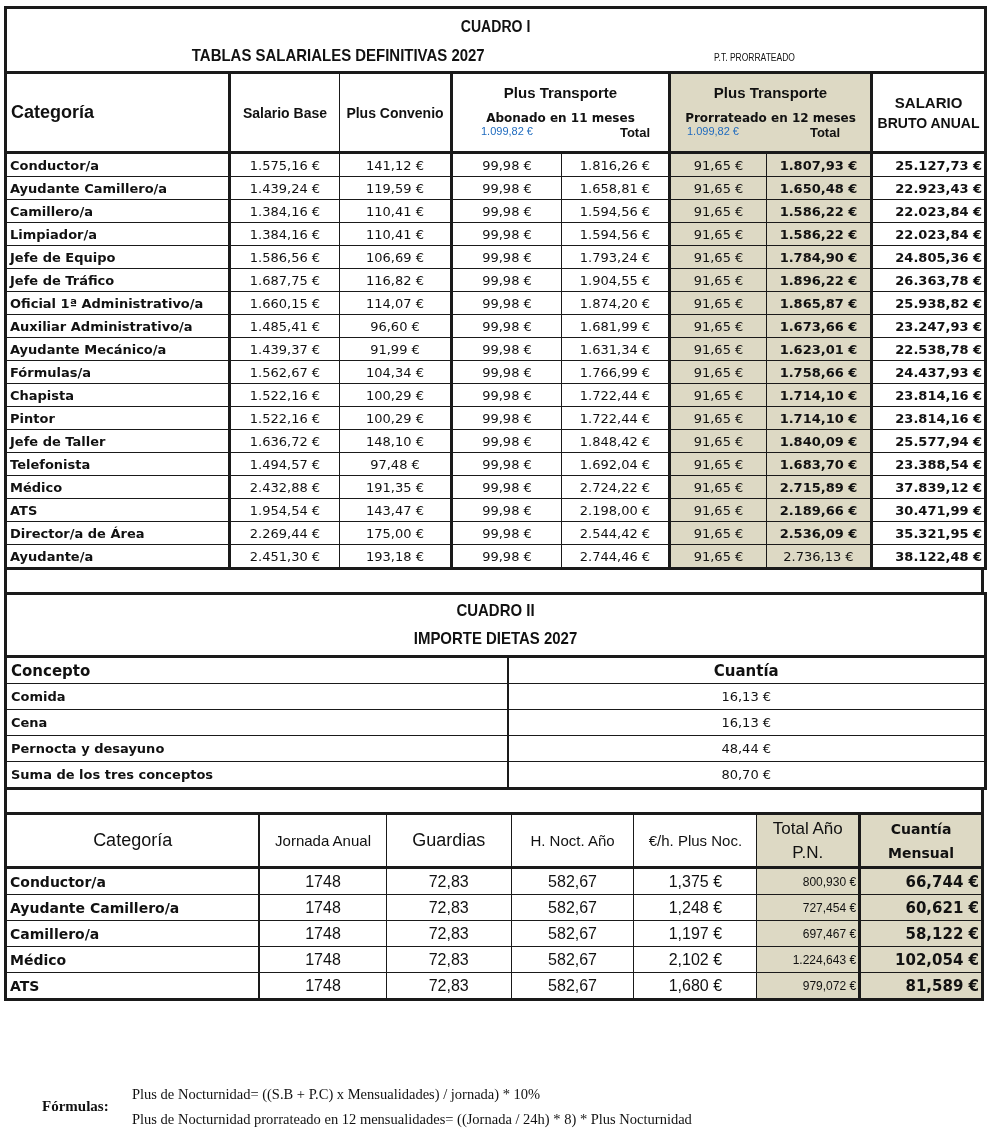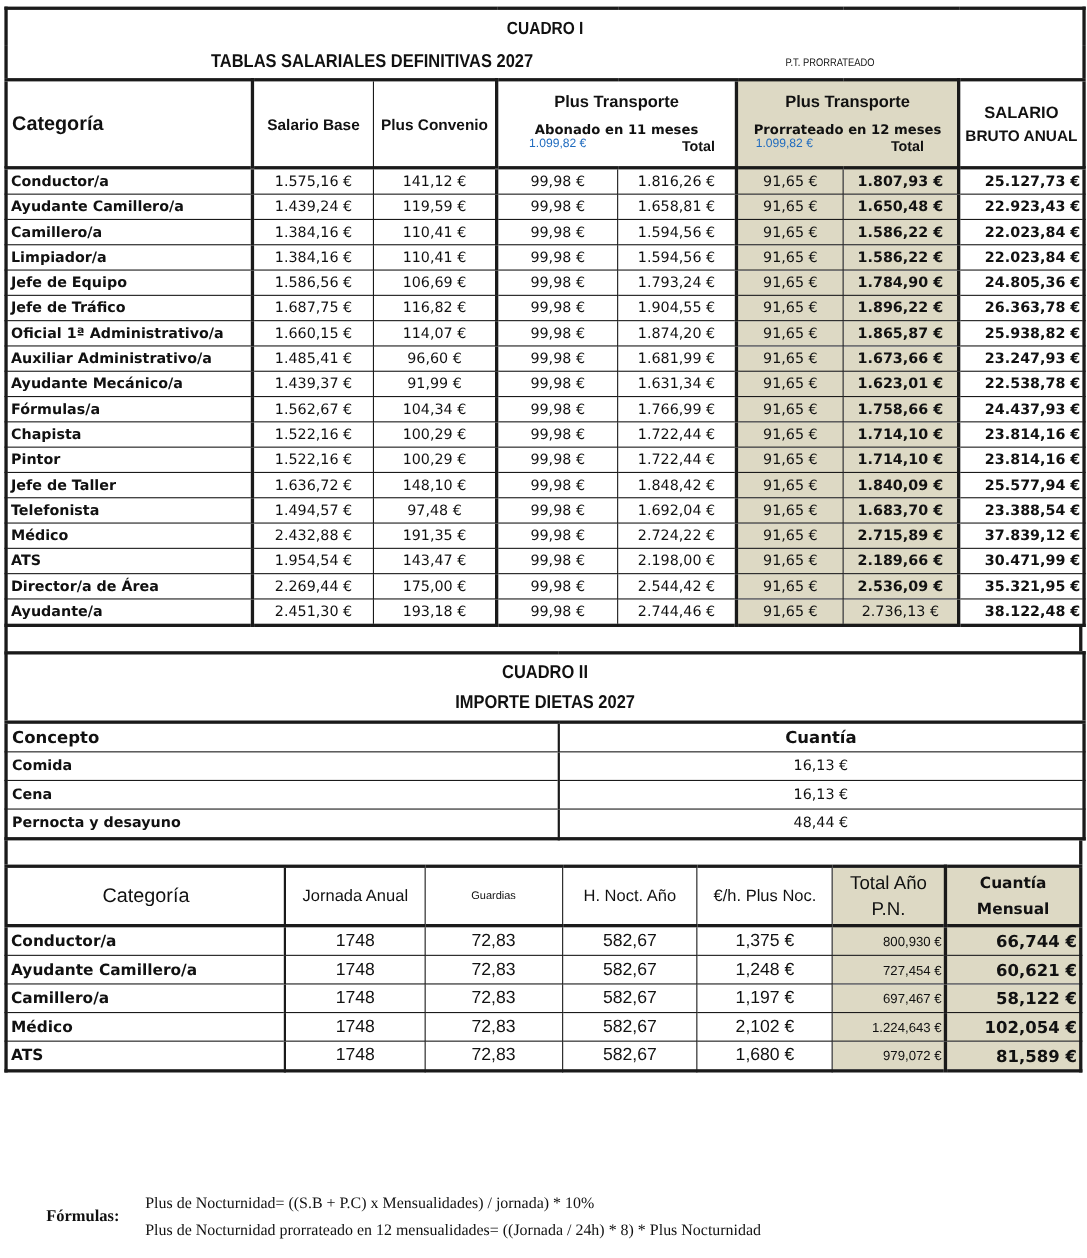--- a/index.html
+++ b/index.html
@@ -302,20 +302,24 @@
           <td class="num">16,13 €</td>
         </tr>
         <tr>
           <td class="cal sans-b" style="border-right: 2px solid rgb(26, 26, 26); font-size: 13px;">Cena</td>
           <td class="num">16,13 €</td>
         </tr>
         <tr>
           <td class="cal sans-b" style="border-right: 2px solid rgb(26, 26, 26); font-size: 13px;">Pernocta y desayuno</td>
           <td class="num">48,44 €</td>
         </tr>
+        <tr>
+          <td class="cal sans-b" style="border-right: 2px solid rgb(26, 26, 26); font-size: 13px;">Suma de los tres conceptos</td>
+          <td class="num">80,70 €</td>
+        </tr>
       </tbody>
   </table>
 
   <div style="height:22px;border-left:3px solid #1a1a1a;border-right:3px solid #1a1a1a;"></div>
 
   <table id="c3" style="border:3px solid #1a1a1a;">
     <colgroup>
       <col style="width:252px">
         <col style="width:126px">
         <col style="width:124px">
@@ -323,21 +327,21 @@
         <col style="width:122px">
         <col style="width:102px">
         <col style="width:122px">
     </colgroup>
     <tbody>
     <tr class="thick-top" style="height:54px;">
       <td class="thick-top" style="text-align:center;border-right:2px solid #1a1a1a;">
         <span style="font-size:18px;font-family:'Liberation Sans',sans-serif;">Categoría</span>
       </td>
       <td class="thick-top" style="text-align:center;font-size:15px;">Jornada Anual</td>
-      <td class="thick-top" style="text-align:center;font-size:10px;">Guardias</td>
+      <td class="thick-top" style="text-align:center;font-size:18px;">Guardias</td>
       <td class="thick-top" style="text-align:center;font-size:15px;">H. Noct. Año</td>
       <td class="thick-top" style="text-align:center;font-size:15px;">€/h. Plus Noc.</td>
       <td class="thick-top shade" style="text-align:center;font-size:17px;line-height:24px;border-right:3px solid #1a1a1a;">
         <div>Total Año</div>
         <div>P.N.</div>
       </td>
       <td class="thick-top shade sans-b" style="text-align:center;font-size:14px;line-height:24px;">
         <div>Cuantía</div>
         <div>Mensual</div>
       </td>

